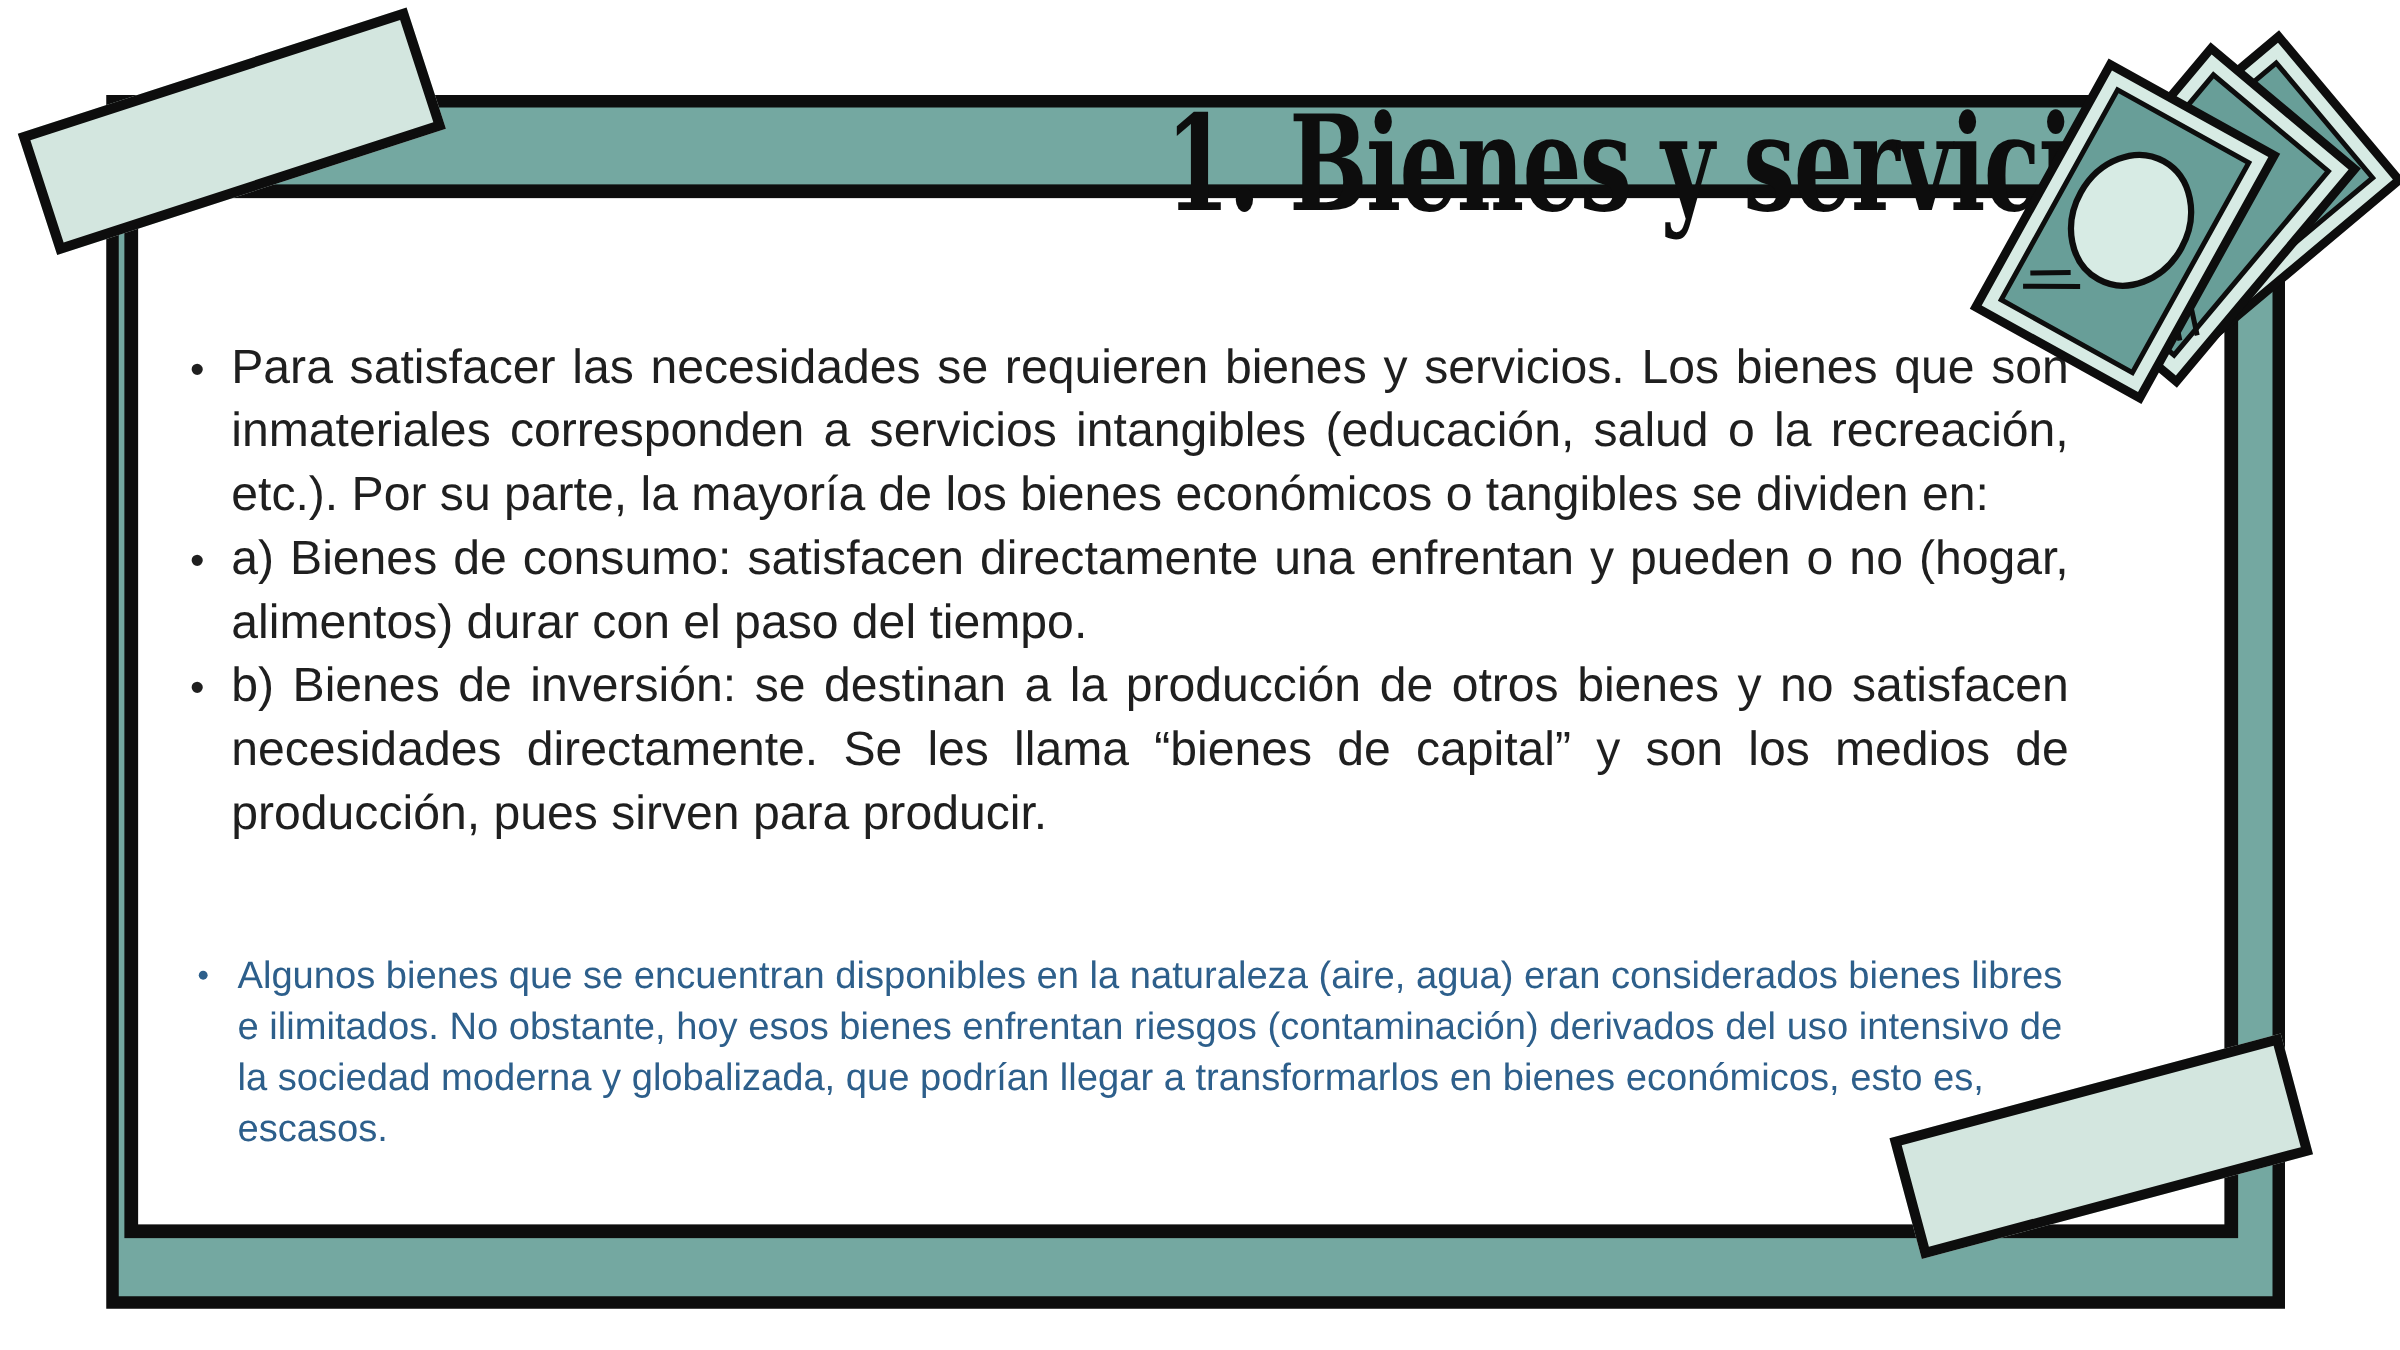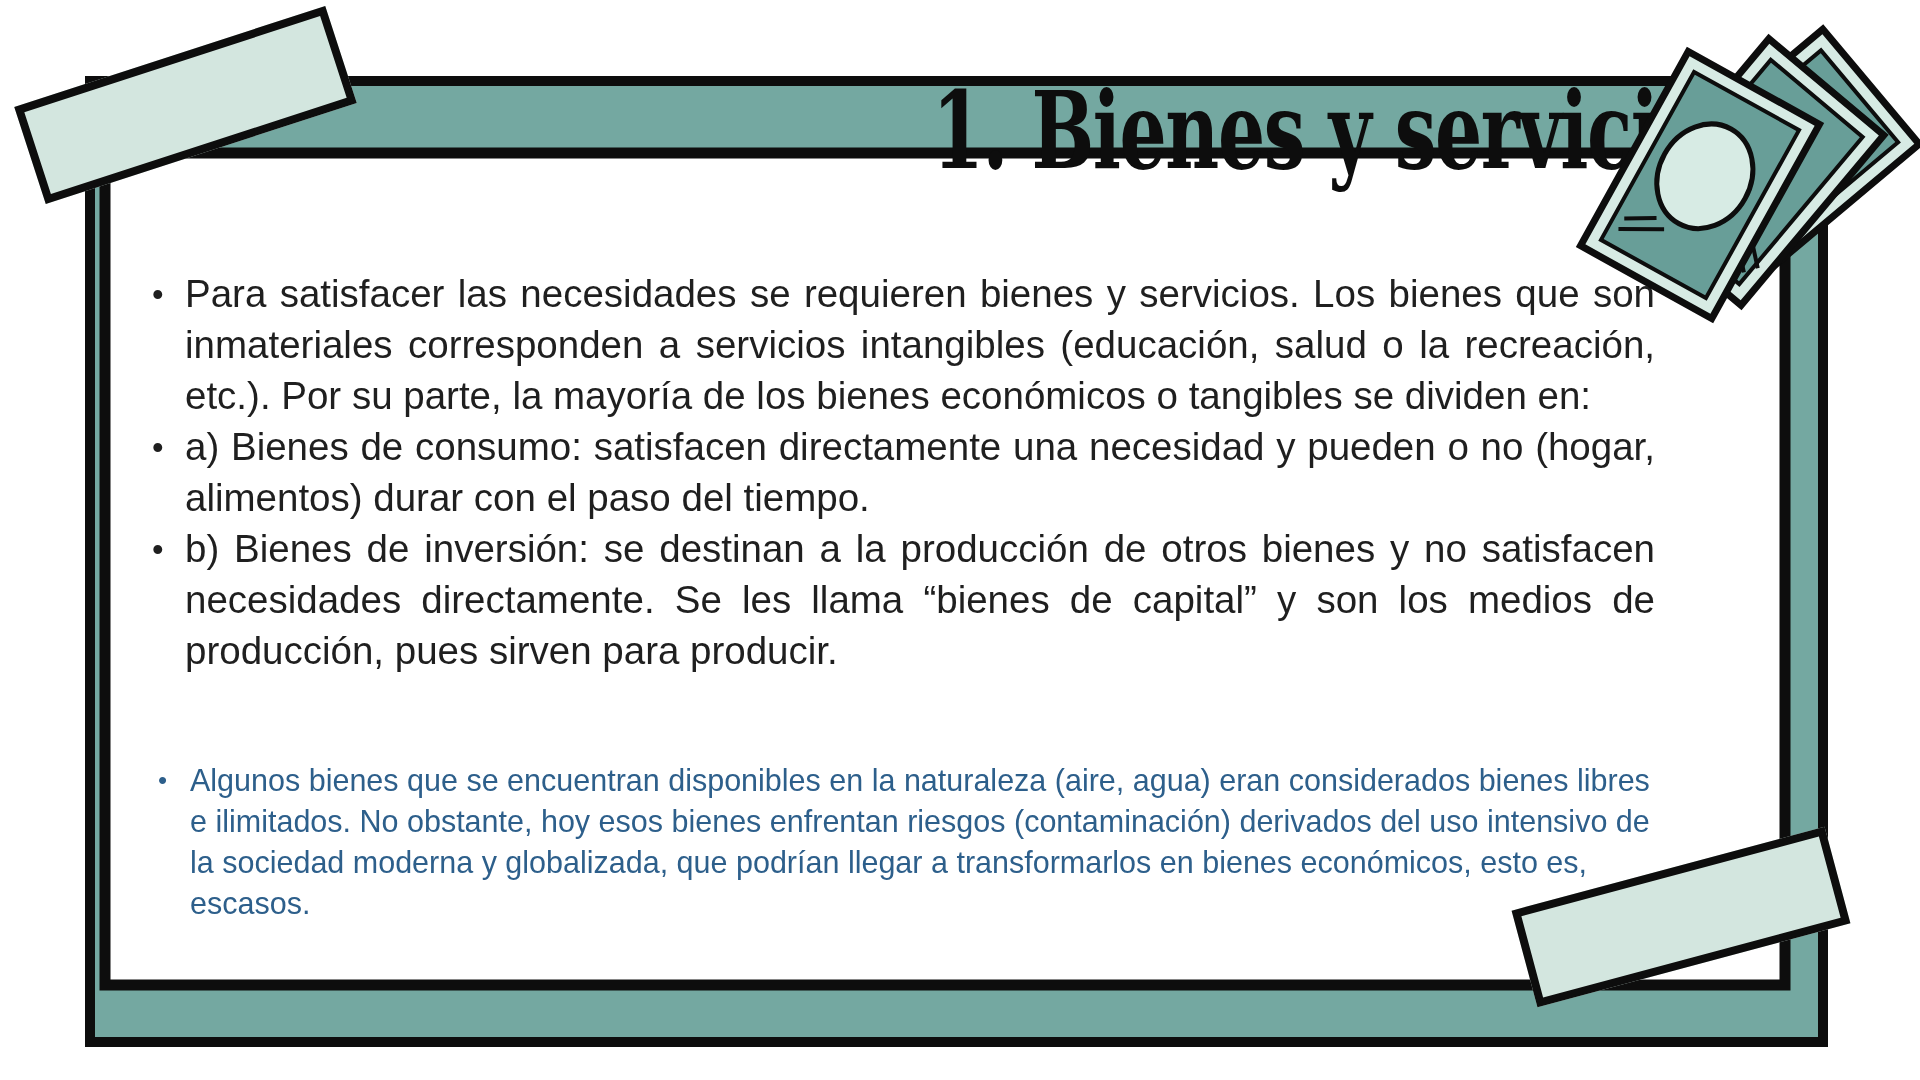--- a/index.html
+++ b/index.html
@@ -48,21 +48,21 @@
   <span class="squeeze">1. Bienes y servicios</span>
 </div>
 
 <div class="bullets">
   <div class="item">
     <span class="dot">•</span>
     <span>Para satisfacer las necesidades se requieren bienes y servicios. Los bienes que son inmateriales corresponden a servicios intangibles (educación, salud o la recreación, etc.). Por su parte, la mayoría de los bienes económicos o tangibles se dividen en:</span>
   </div>
   <div class="item">
     <span class="dot">•</span>
-    <span>a) Bienes de consumo: satisfacen directamente una necesidad y pueden o no (hogar, alimentos) durar con el paso del tiempo.</span>
+    <span>a) Bienes de consumo: satisfacen directamente una enfrentan y pueden o no (hogar, alimentos) durar con el paso del tiempo.</span>
   </div>
   <div class="item">
     <span class="dot">•</span>
     <span>b) Bienes de inversión: se destinan a la producción de otros bienes y no satisfacen necesidades directamente. Se les llama “bienes de capital” y son los medios de producción, pues sirven para producir.</span>
   </div>
 </div>
 
 <div class="note">
   <div class="item">
     <span class="dot">•</span>

